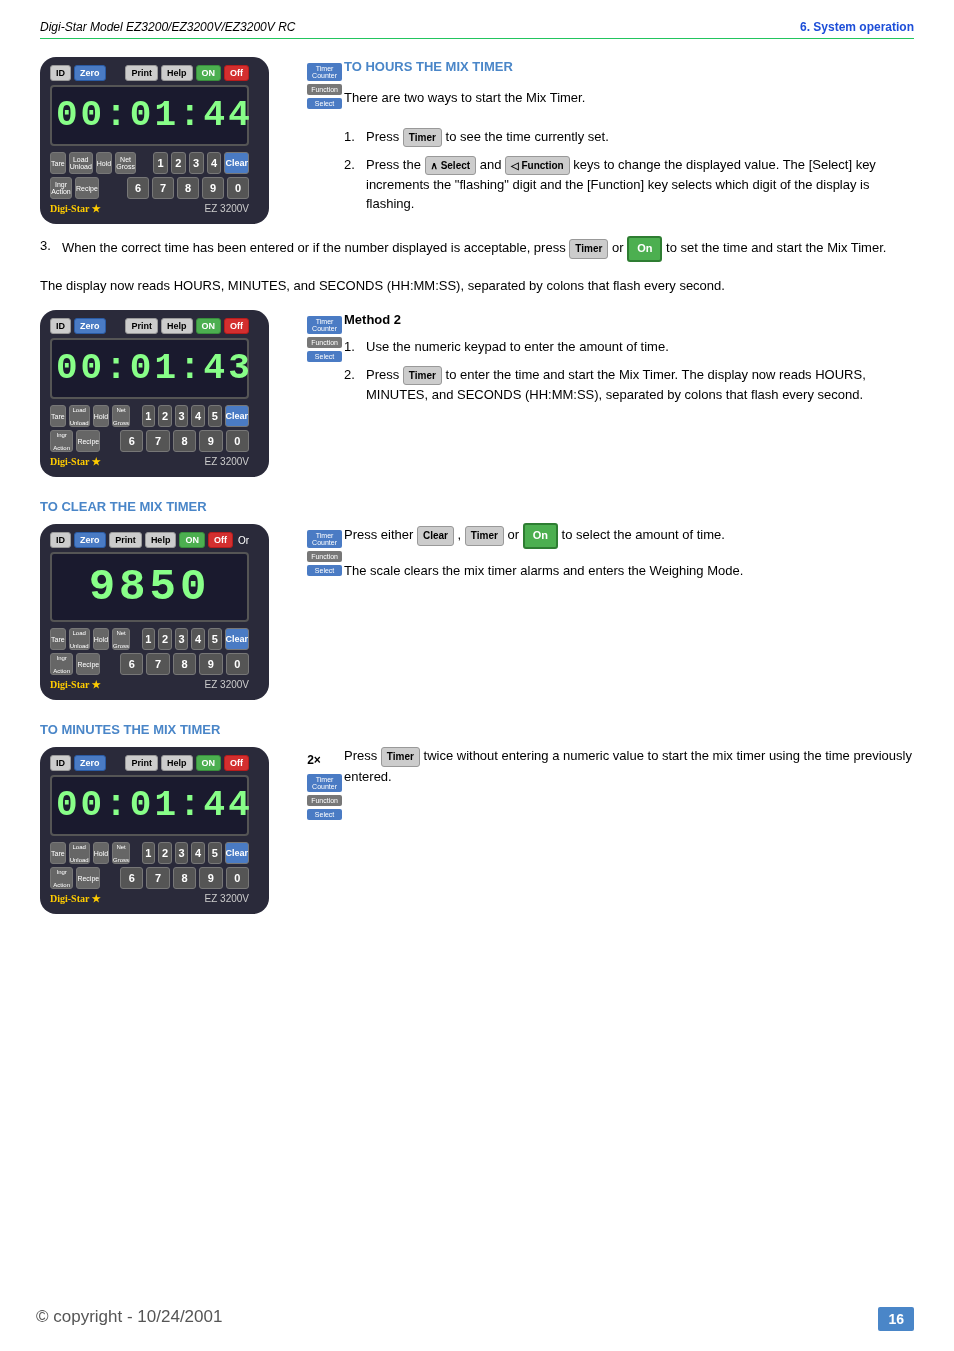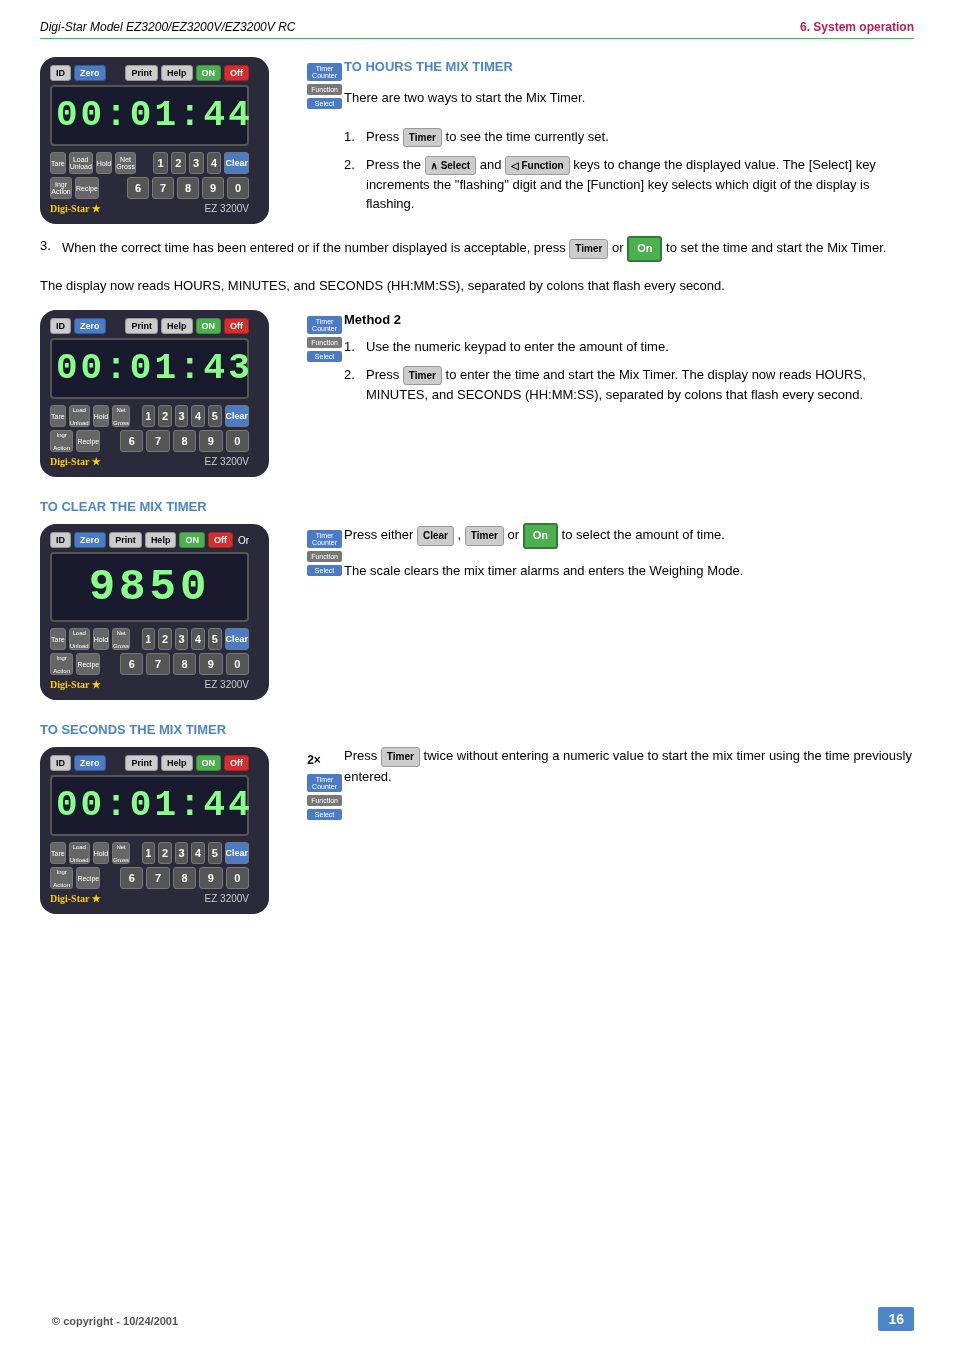--- a/index.html
+++ b/index.html
@@ -26,21 +26,21 @@
       margin-bottom: 18px;
     }
     .header-left {
       font-style: italic;
       font-size: 12px;
       color: #000;
     }
     .header-right {
       font-weight: bold;
       font-size: 12px;
-      color: #be185d;
+      color: #1d4ed8;
     }
     .section {
       margin-bottom: 22px;
     }
     .section-title {
       color: #4a86c8;
       font-weight: bold;
       font-size: 13px;
       margin-bottom: 10px;
     }
@@ -240,24 +240,23 @@
       background: #4a86c8;
       color: #fff;
       font-weight: bold;
       font-size: 14px;
       padding: 4px 10px;
       border-radius: 2px;
     }
     .footer-copy {
       position: absolute;
       bottom: 24px;
-      left: 52px;
-      font-size: 11px;
+      left: 36px;
+      font-size: 17px;
       color: #555;
-      font-weight: bold;
     }
     
     .device-wrapper {
       position: relative;
       width: 280px;
     }
     .side-panel {
       position: absolute;
       right: -22px;
       top: 6px;
@@ -605,21 +604,21 @@
           Press either <span class="inline-btn">Clear</span> , <span class="inline-btn">Timer</span> or <span class="on-btn-highlight">On</span> to select the amount of time.
         </p>
         <p>The scale clears the mix timer alarms and enters the Weighing Mode.</p>
       </div>
     </div>
   </div>
 
   <div class="section">
     <div class="two-col">
       <div class="col-left">
-        <div class="section-title">TO SECONDS THE MIX TIMER</div>
+        <div class="section-title">TO MINUTES THE MIX TIMER</div>
         <div class="device-wrapper">
           <div class="device">
             <div class="device-top-row">
               <div class="device-btn-group">
                 <span class="device-btn">ID</span>
                 <span class="device-btn blue">Zero</span>
               </div>
               <div class="device-btn-group">
                 <span class="device-btn">Print</span>
                 <span class="device-btn">Help</span>

